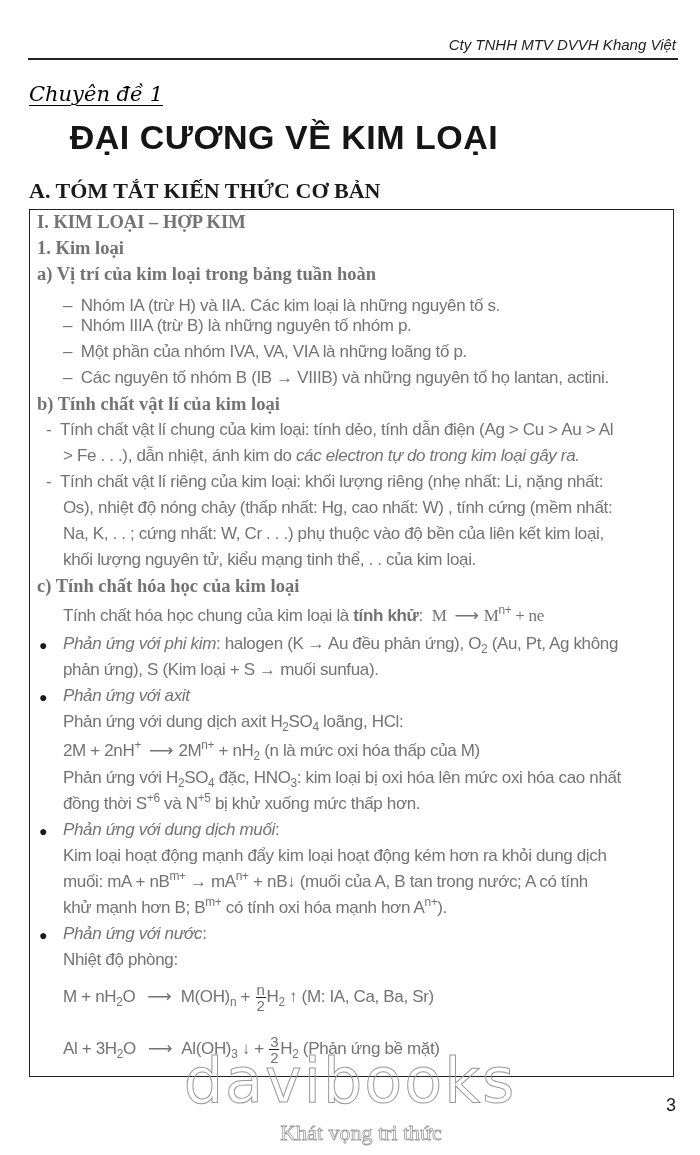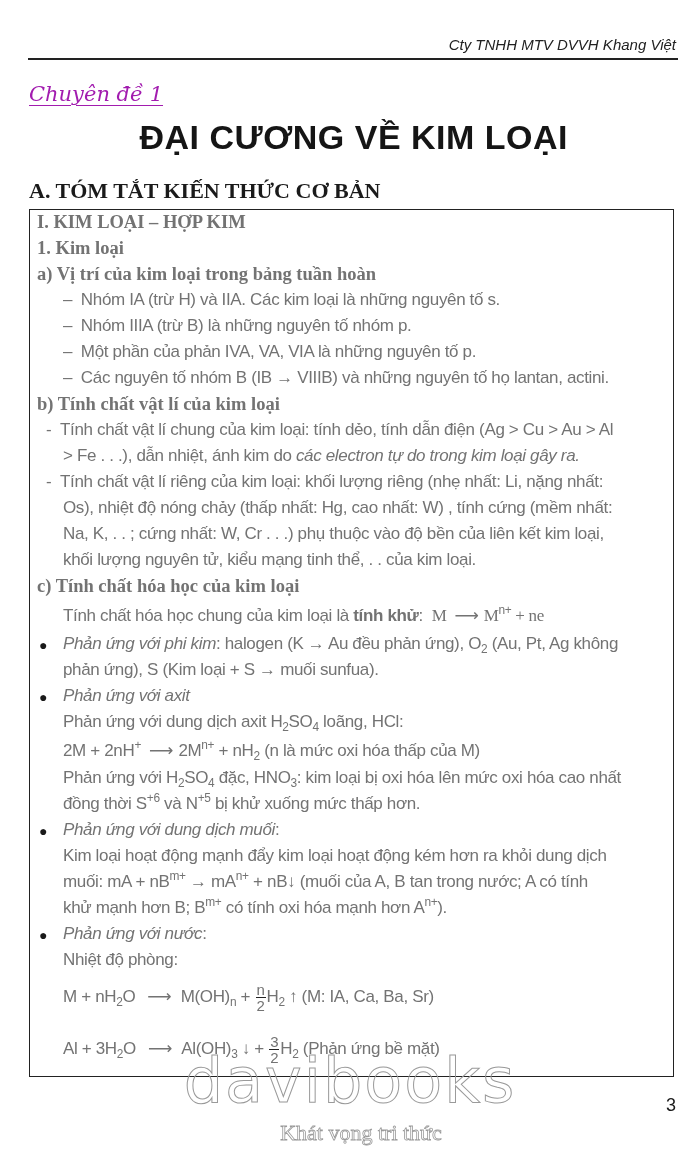--- a/index.html
+++ b/index.html
@@ -13,25 +13,25 @@
   .header-text {
     right: 24px; top: 36px; font-family: "Liberation Sans", sans-serif;
     font-style: italic; font-size: 15px; color: #222;
   }
   .header-rule {
     left: 28px; top: 58px; width: 650px; height: 0;
     border-top: 2px solid #222;
   }
   .chuyen-de {
     left: 29px; top: 82px; font-family: "DejaVu Serif", serif;
-    font-style: italic; font-size: 21px; color: #a21caf;
+    font-style: italic; font-size: 21px; color: #000000;
     text-decoration: underline; text-decoration-thickness: 1px; text-underline-offset: 4px;
   }
   .title {
-    left: 0; width: 568px; top: 118px; text-align: right;
+    left: 0; width: 568px; top: 118px; text-align: center;
     font-family: "Liberation Sans", sans-serif; font-weight: bold; font-size: 34px;
     letter-spacing: 0.5px; color: #151515;
   }
   .section-a {
     left: 29px; top: 178px; font-size: 22px; font-weight: bold;
     font-family: "Liberation Serif", serif; letter-spacing: 0px;
   }
   .box {
     position: absolute; left: 29px; top: 209px; width: 645px; height: 868px;
     border: 1.5px solid #222; box-sizing: border-box;
@@ -73,23 +73,23 @@
 <div class="abs title">ĐẠI CƯƠNG VỀ KIM LOẠI</div>
 
 <div class="abs section-a">A.  TÓM TẮT KIẾN THỨC CƠ BẢN</div>
 
 <div class="box"></div>
 
 <div class="line h" style="left:37px; top:212px;">I.   KIM LOẠI – HỢP KIM</div>
 <div class="line h" style="left:37px; top:238px;">1.  Kim loại</div>
 <div class="line h" style="left:37px; top:264px;">a)  Vị trí của kim loại trong bảng tuần hoàn</div>
 
-<div class="line" style="left:63px; top:290px;"><span>–</span>&nbsp;&nbsp;<span>Nhóm IA (trừ H) và IIA. Các kim loại là những nguyên tố s.</span></div>
+<div class="line" style="left:63px; top:296px;"><span>–</span>&nbsp;&nbsp;<span>Nhóm IA (trừ H) và IIA. Các kim loại là những nguyên tố s.</span></div>
 <div class="line" style="left:63px; top:316px;"><span>–</span>&nbsp;&nbsp;<span>Nhóm IIIA (trừ B) là những nguyên tố nhóm p.</span></div>
-<div class="line" style="left:63px; top:342px;"><span>–</span>&nbsp;&nbsp;<span>Một phần của phản IVA, VA, VIA là những nguyên tố p.</span></div>
+<div class="line" style="left:63px; top:342px;"><span>–</span>&nbsp;&nbsp;<span>Một phần của nhóm IVA, VA, VIA là những loãng tố p.</span></div>
 <div class="line" style="left:63px; top:368px;"><span>–</span>&nbsp;&nbsp;<span>Các nguyên tố nhóm B (IB → VIIIB) và những nguyên tố họ lantan, actini.</span></div>
 
 <div class="line h" style="left:37px; top:394px;">b)  Tính chất vật lí của kim loại</div>
 <div class="line" style="left:46px; top:420px;"><span>-</span>&nbsp;&nbsp;<span>Tính chất vật lí chung của kim loại: tính dẻo, tính dẫn điện (Ag &gt; Cu &gt; Au &gt; Al</span></div>
 <div class="line" style="left:63px; top:446px;"><span>&gt; Fe . . .), dẫn nhiệt, ánh kim do </span><span class="it">các electron tự do trong kim loại gây ra.</span></div>
 <div class="line" style="left:46px; top:472px;"><span>-</span>&nbsp;&nbsp;<span>Tính chất vật lí riêng của kim loại: khối lượng riêng (nhẹ nhất: Li, nặng nhất:</span></div>
 <div class="line" style="left:63px; top:498px;">Os), nhiệt độ nóng chảy (thấp nhất: Hg, cao nhất: W) , tính cứng (mềm nhất:</div>
 <div class="line" style="left:63px; top:524px;">Na, K, . . ; cứng nhất: W, Cr . . .) phụ thuộc vào độ bền của liên kết kim loại,</div>
 <div class="line" style="left:63px; top:550px;">khối lượng nguyên tử, kiểu mạng tinh thể, . . của kim loại.</div>
 

